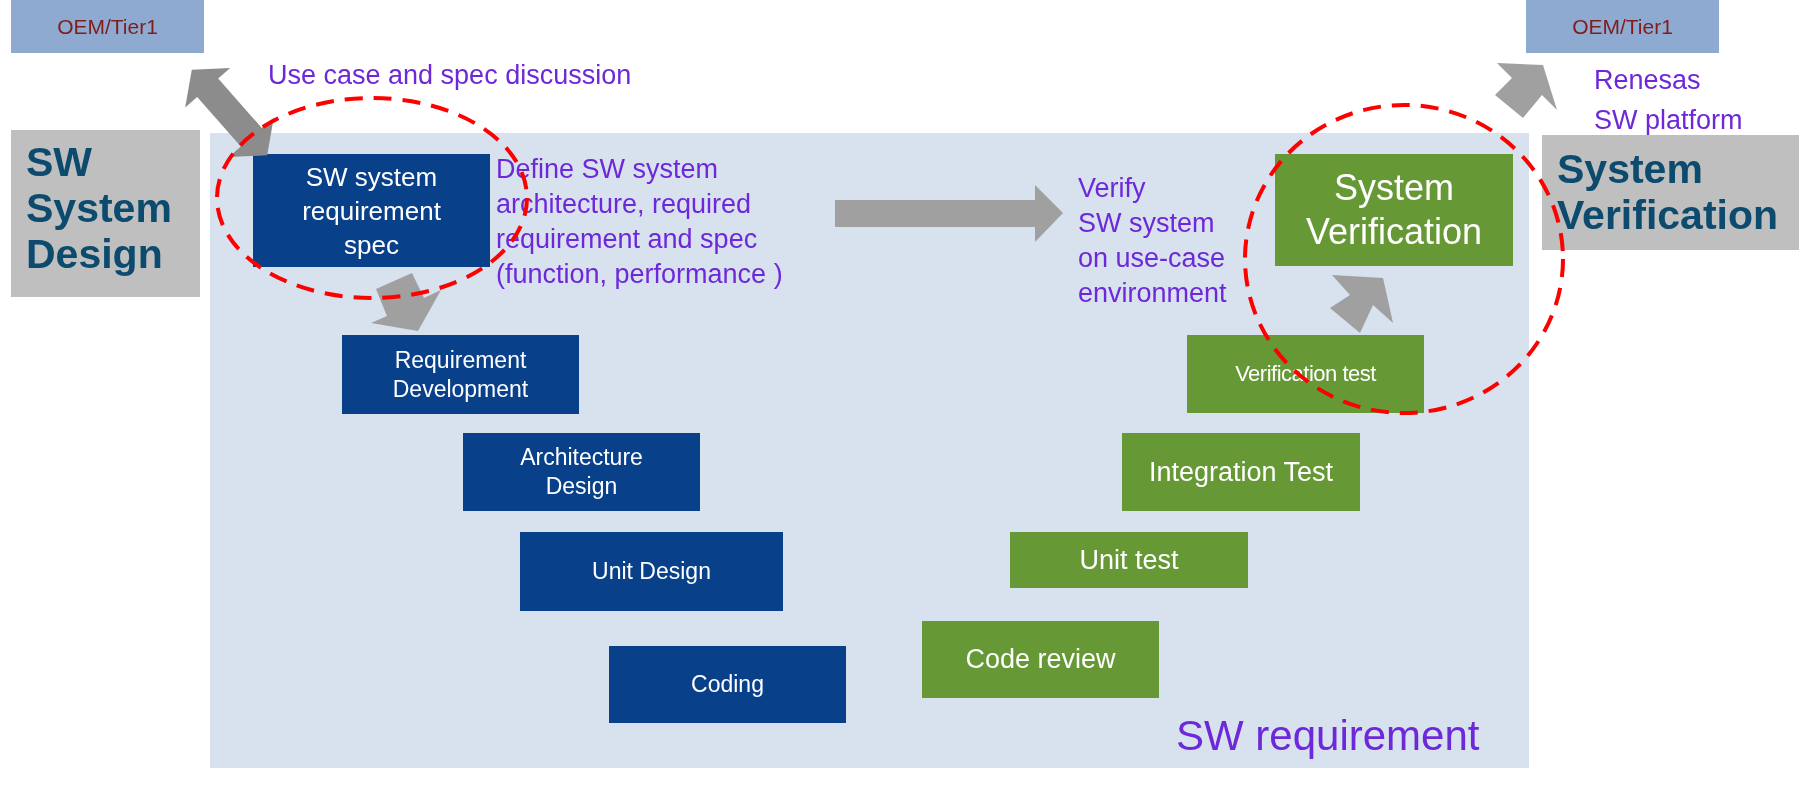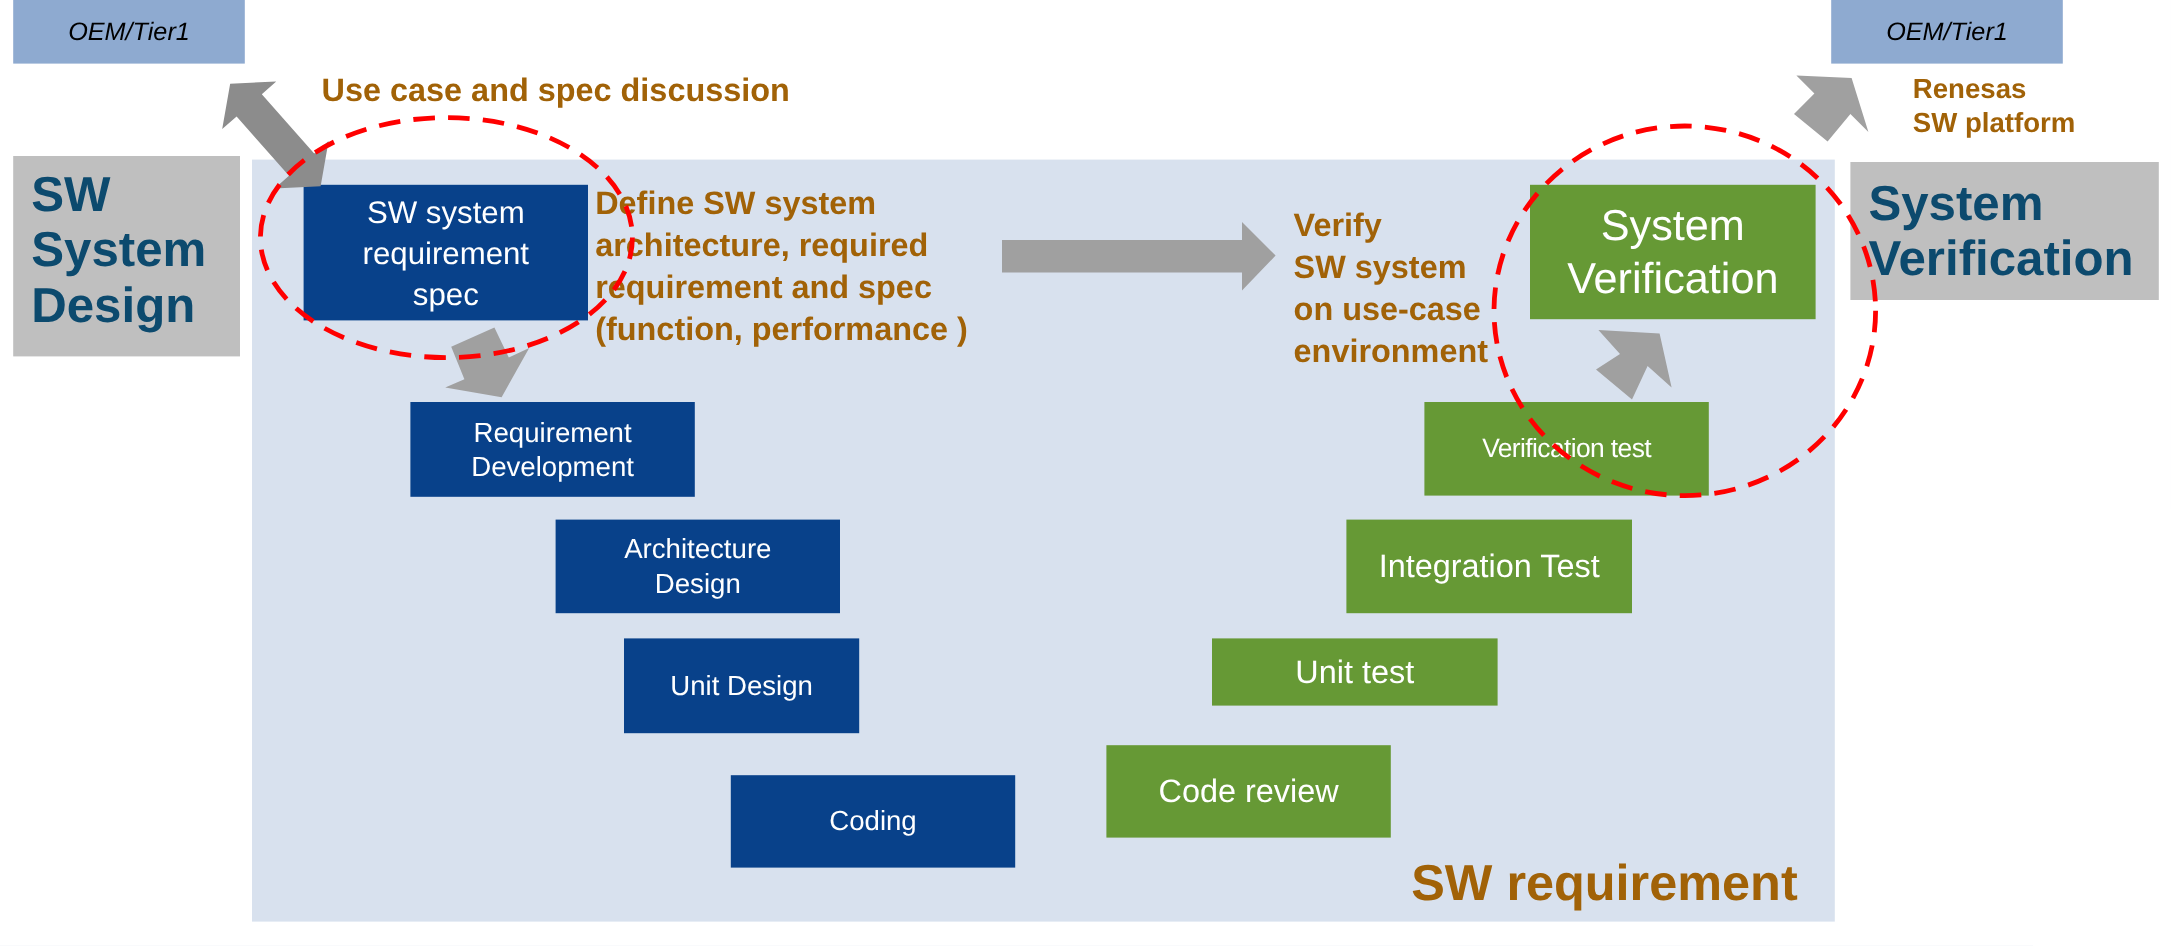--- a/index.html
+++ b/index.html
@@ -1,23 +1,23 @@
 <!DOCTYPE html>
 <html><head>
 <meta charset="utf-8">
 <style>
   html, body { margin:0; padding:0; background:#ffffff; }
   body { width:1809px; height:788px; position:relative; overflow:hidden; font-family:"Liberation Sans", sans-serif; }
   .abs { position:absolute; box-sizing:border-box; }
   .panel { left:210px; top:133px; width:1319px; height:635px; background:#d8e1ee; }
-  .oem { background:#8eaad0; color:#000000; font-size:21px; display:flex; align-items:center; justify-content:center;font-style:italic; }
+  .oem { background:#8eaad0; color:#7f1d1d; font-size:21px; display:flex; align-items:center; justify-content:center; }
   .phase { background:#bfbfbf; color:#0c4a6e; font-weight:bold; line-height:1.12; }
   .bbox { background:#08418a; color:#ffffff; display:flex; align-items:center; justify-content:center; text-align:center; white-space:pre-line; }
   .gbox { background:#669935; color:#ffffff; display:flex; align-items:center; justify-content:center; text-align:center; white-space:pre-line; }
-  .label { color:#a16207; font-weight:bold; white-space:pre-line; }
+  .label { color:#6d28d9; font-weight:normal; white-space:pre-line; }
   svg.overlay { position:absolute; left:0; top:0; }
 </style>
 </head>
 <body>
 
 <div class="abs panel"></div>
 
 <div class="abs oem" style="left:11px;top:0;width:193px;height:53px;">
     <span>OEM/Tier1</span>
   </div>
@@ -33,32 +33,32 @@
 
 <div class="abs label" style="left:268px;top:60px;font-size:27px;">Use case and spec discussion</div>
 <div class="abs label" style="left:496px;top:152px;font-size:27px;line-height:35px;">Define SW system
 architecture, required
 requirement and spec
 (function, performance )</div>
 <div class="abs label" style="left:1078px;top:154px;font-size:27px;line-height:35px;margin-top:17px;">Verify
 SW system
 on use-case
 environment</div>
-<div class="abs label" style="left:1594px;top:60px;font-size:23px;line-height:28px;">Renesas
+<div class="abs label" style="left:1594px;top:60px;font-size:27px;line-height:40px;">Renesas
 SW platform</div>
 <div class="abs label" style="left:1176px;top:712px;font-size:42px;">SW requirement</div>
 
 <div class="abs bbox" style="left:253px;top:154px;width:237px;height:113px;font-size:26px;line-height:34px;">SW system
 requirement
 spec</div>
 <div class="abs bbox" style="left:342px;top:335px;width:237px;height:79px;font-size:23px;line-height:29px;">Requirement
 Development</div>
 <div class="abs bbox" style="left:431px;top:433px;width:237px;height:78px;font-size:23px;line-height:29px;margin-left:32px;">Architecture
 Design</div>
-<div class="abs bbox" style="left:520px;top:532px;width:196px;height:79px;font-size:23px;">Unit Design</div>
+<div class="abs bbox" style="left:520px;top:532px;width:263px;height:79px;font-size:23px;">Unit Design</div>
 <div class="abs bbox" style="left:609px;top:627px;width:237px;height:77px;font-size:23px;margin-top:19px;">Coding</div>
 
 <div class="abs gbox" style="left:1275px;top:154px;width:238px;height:112px;font-size:36px;line-height:44px;">System
 Verification</div>
 <div class="abs gbox" style="left:1187px;top:335px;width:237px;height:78px;font-size:22px;letter-spacing:-0.5px;">Verification test</div>
 <div class="abs gbox" style="left:1098px;top:433px;width:238px;height:78px;font-size:27px;margin-left:24px;">Integration Test</div>
 <div class="abs gbox" style="left:1010px;top:532px;width:238px;height:56px;font-size:27px;">Unit test</div>
 <div class="abs gbox" style="left:922px;top:621px;width:237px;height:77px;font-size:27px;">Code review</div>
 
 <svg class="overlay" width="1809" height="788" viewBox="0 0 1809 788">

